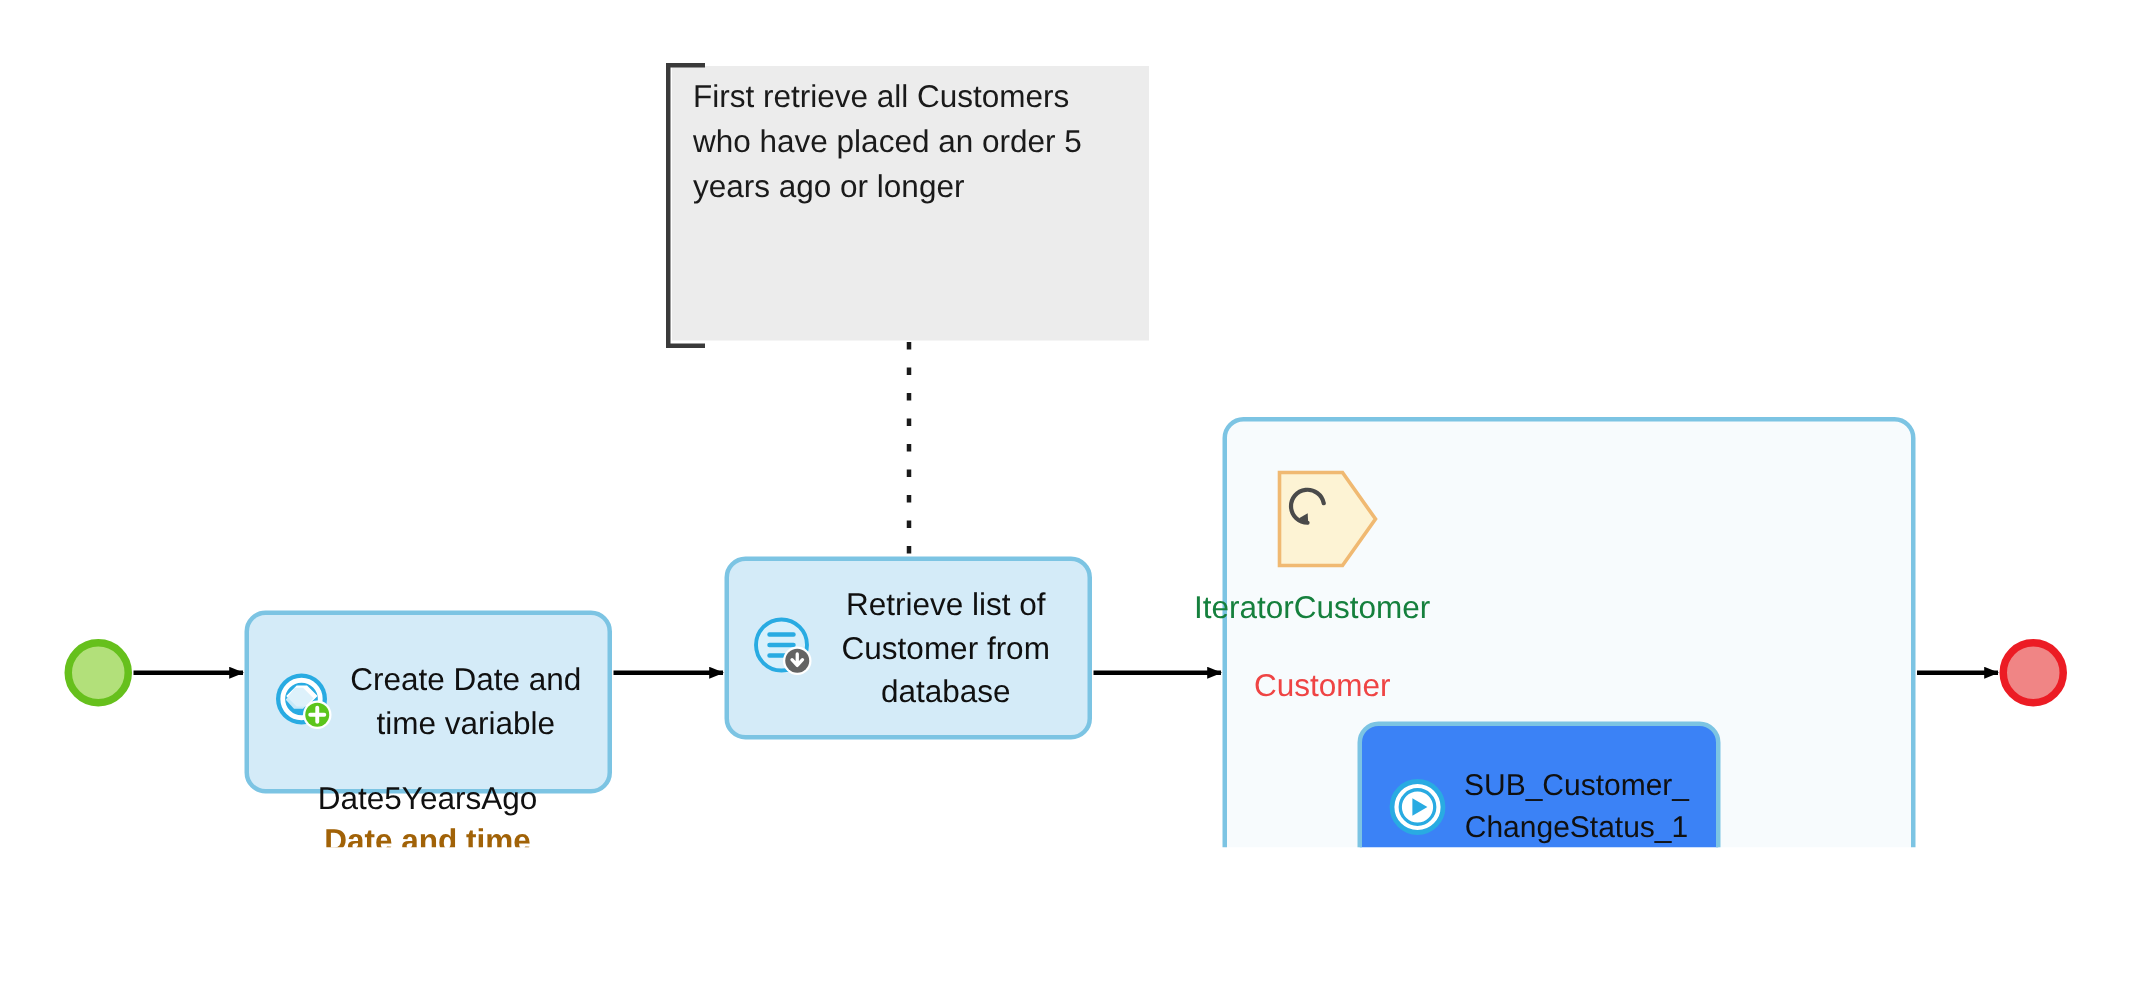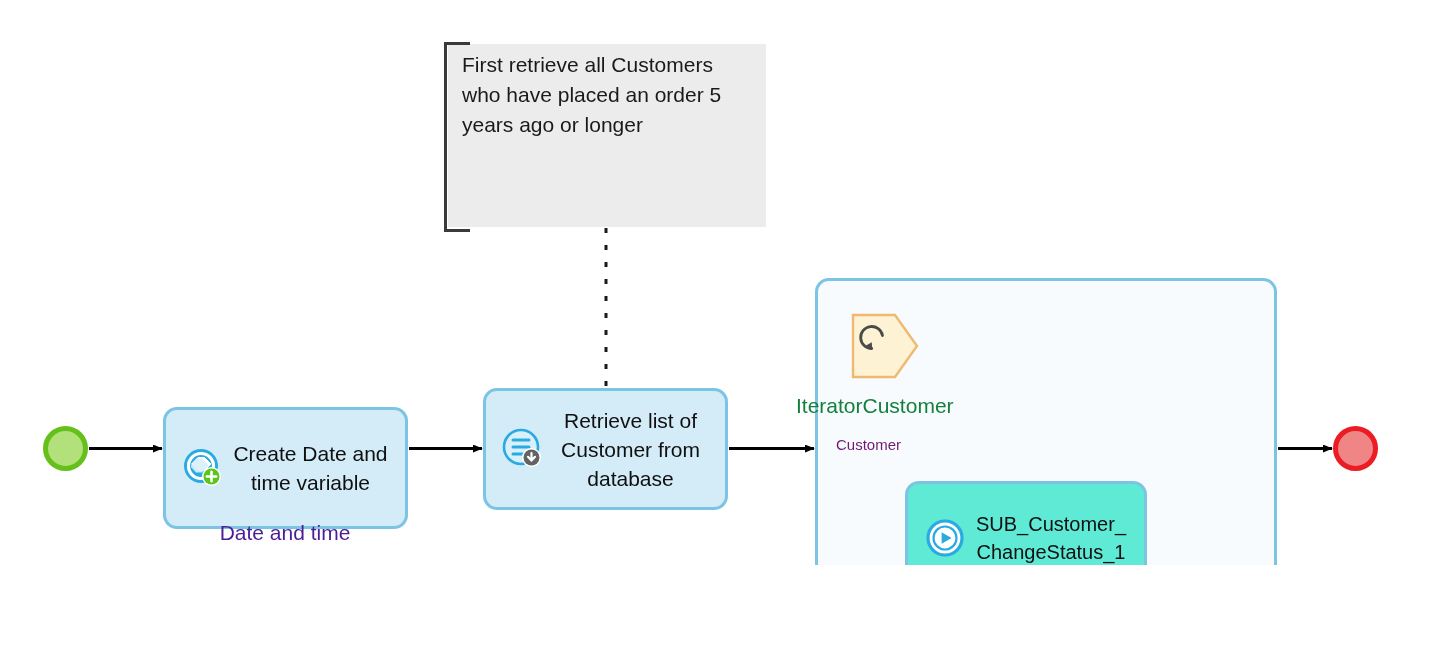--- a/index.html
+++ b/index.html
@@ -104,37 +104,38 @@
     flex: 1 1 auto;
     text-align: center;
     font-size: 21px;
     line-height: 29px;
     color: #101010;
     padding: 0 10px 0 2px;
     white-space: pre-line;
   }
 
   #node-create-date { left: 163px; top: 368px; width: 245px; height: 122px; margin-top: 39px; }
-  #node-retrieve-list { left: 483px; top: 388px; width: 245px; height: 122px; }
+  #node-retrieve-list { left: 483px; top: 371px; width: 245px; height: 122px; }
 
   
   .caption {
     position: absolute;
     text-align: center;
     width: 300px;
   }
   .caption-name {
     font-size: 21px;
     line-height: 28px;
     color: #101010;
   }
   .caption-type {
     font-size: 21px;
     line-height: 28px;
-    color: #4c1d95;
+    color: #a16207;
+    font-weight: bold;
   }
   #caption-create-date { left: 135px; top: 519px; }
   #caption-retrieve-list { left: 455px; top: 519px; }
 
   
   .loop-container {
     position: absolute;
     left: 815px;
     top: 278px;
     width: 462px;
@@ -156,34 +157,34 @@
     left: 796px;
     top: 392px;
     font-size: 21px;
     line-height: 28px;
     color: #15803d;
     white-space: nowrap;
   }
   .loop-caption-type {
     position: absolute;
     left: 836px;
-    top: 431px;
-    font-size: 15px;
-    line-height: 28px;
-    color: #701a75;
+    top: 444px;
+    font-size: 21px;
+    line-height: 28px;
+    color: #ef4444;
     white-space: nowrap;
   }
 
   
   #node-sub-call {
     left: 905px;
     top: 481px;
     width: 242px;
     height: 113px;
-    background: #5eead4;
+    background: #3b82f6;
     border: 3px solid #7cc4e3;
     border-radius: 14px;
   }
   #node-sub-call .node-title { font-size: 20px; line-height: 28px; }
 </style>
 </head>
 <body>
 
 <div id="canvas">
 
@@ -222,20 +223,21 @@
         <path d="M20 11.5 L27 18.5 L20 25.5 L14 25.5 L8.5 19.5 L14.5 11.5 Z" fill="#d9f0fb" opacity="0.9"></path>
         <circle cx="29.5" cy="29.5" r="9.5" fill="#ffffff"></circle>
         <circle cx="29.5" cy="29.5" r="8" fill="#5bc51c"></circle>
         <path d="M29.5 24.8 v9.4 M24.8 29.5 h9.4" stroke="#ffffff" stroke-width="2.6" stroke-linecap="round"></path>
       </svg>
     </div>
     <div class="node-title">Create Date and
 time variable</div>
   </div>
   <div class="caption" id="caption-create-date">
+    <div class="caption-name">Date5YearsAgo</div>
     <div class="caption-type">Date and time</div>
   </div>
 
   <div class="node" id="node-retrieve-list">
     <div class="node-icon">
       <svg viewBox="0 0 42 42" width="42" height="42" xmlns="http://www.w3.org/2000/svg">
         <circle cx="19" cy="19" r="17" fill="#d9f0fb" stroke="#29abe2" stroke-width="2.6"></circle>
         <path d="M11 12 h16 M11 19 h16 M11 26 h16" stroke="#29abe2" stroke-width="3" stroke-linecap="round"></path>
         <path d="M9 19 a10 10 0 0 1 10 -10" fill="none" stroke="#ffffff" stroke-width="0"></path>
         <circle cx="29.5" cy="29.5" r="9.5" fill="#ffffff"></circle>

